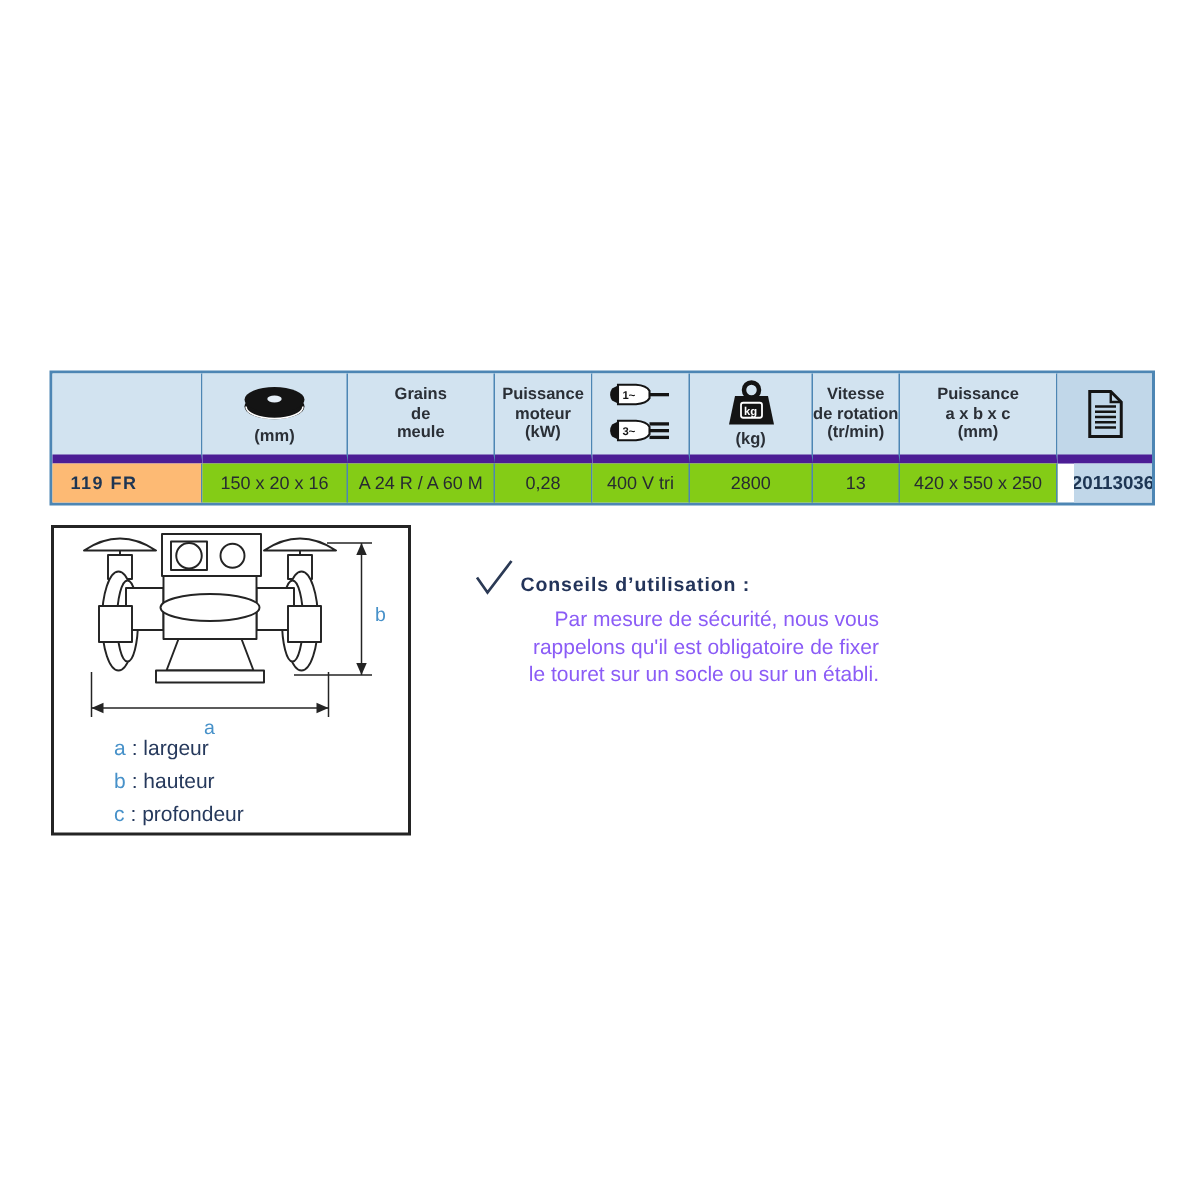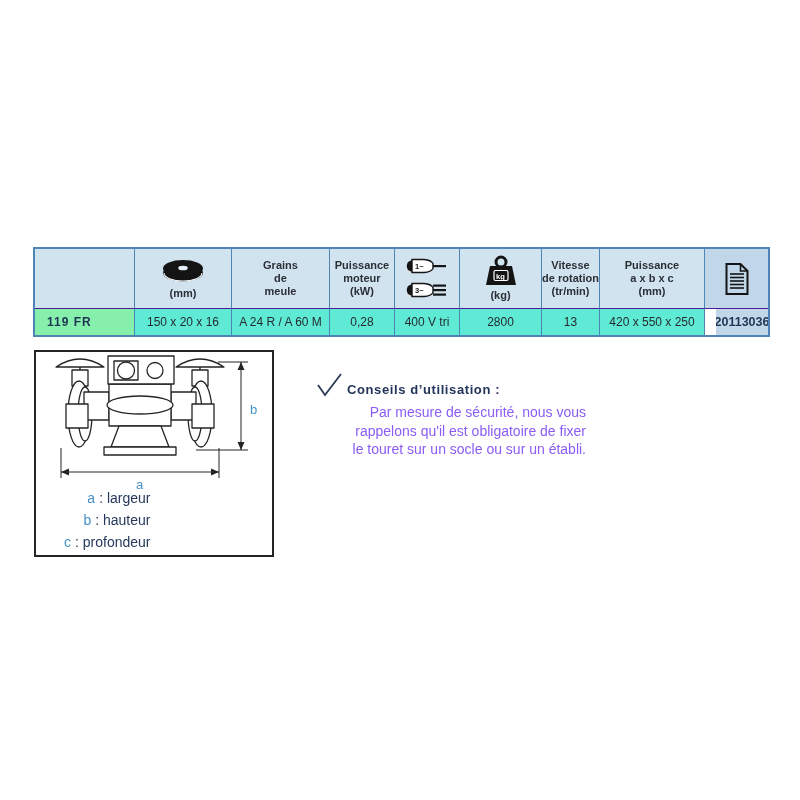--- a/index.html
+++ b/index.html
@@ -19,40 +19,40 @@
     grid-template-rows:60px 26px;
     background:#ffffff;
   }
   .c{
     box-sizing:border-box;border-right:1px solid #4d86b4;
     display:flex;flex-direction:column;align-items:center;justify-content:center;
     overflow:hidden;
   }
   .c:nth-child(9n){border-right:none;}
   .hdr{
-    background:#d2e3f0;border-bottom:1px solid #4c1d95;
+    background:#d2e3f0;border-bottom:6px solid #4c1d95;
     font-size:11px;font-weight:bold;line-height:1.18;color:#2a2f36;text-align:center;
   }
   .hdr .htxt{white-space:pre-line;}
   .hdr.ref-col{background:#c1d7e9;}
-  .cell{background:#5eead4;font-size:12px;color:#272b31;}
+  .cell{background:#84cc16;font-size:12px;color:#272b31;}
   .cell.model-cell{
-    background:#86efac;flex-direction:row;justify-content:flex-start;
+    background:#fdba74;flex-direction:row;justify-content:flex-start;
     padding-left:12px;font-weight:bold;font-size:12px;color:#1d3553;letter-spacing:1px;
   }
   .cell.ref-cell{background:#c1d7e9;font-weight:bold;color:#1d3553;font-size:12.5px;margin-left:11px;}
   .icon-gap{margin-bottom:2px;display:block;}
 
   
   .diagram-box{
     position:absolute;left:34px;top:350px;width:240px;height:207px;
     box-sizing:border-box;border:2px solid #242424;background:#fff;
   }
   .diagram-svg{position:absolute;left:0;top:0;}
-  .legend{position:absolute;left:28px;top:135px;text-align:right;}
+  .legend{position:absolute;left:40px;top:135px;}
   .legend-line{font-size:14px;line-height:22px;color:#26395c;white-space:nowrap;}
   .legend-key{color:#4791c9;margin-right:4px;}
 
   
   .conseils{position:absolute;left:316px;top:372px;width:270px;text-align:right;}
   .conseils-head{display:flex;align-items:flex-end;}
   .check{margin-right:4px;}
   .conseils-title{
     font-size:13px;font-weight:bold;letter-spacing:0.6px;color:#23345a;
     padding-bottom:1px;

